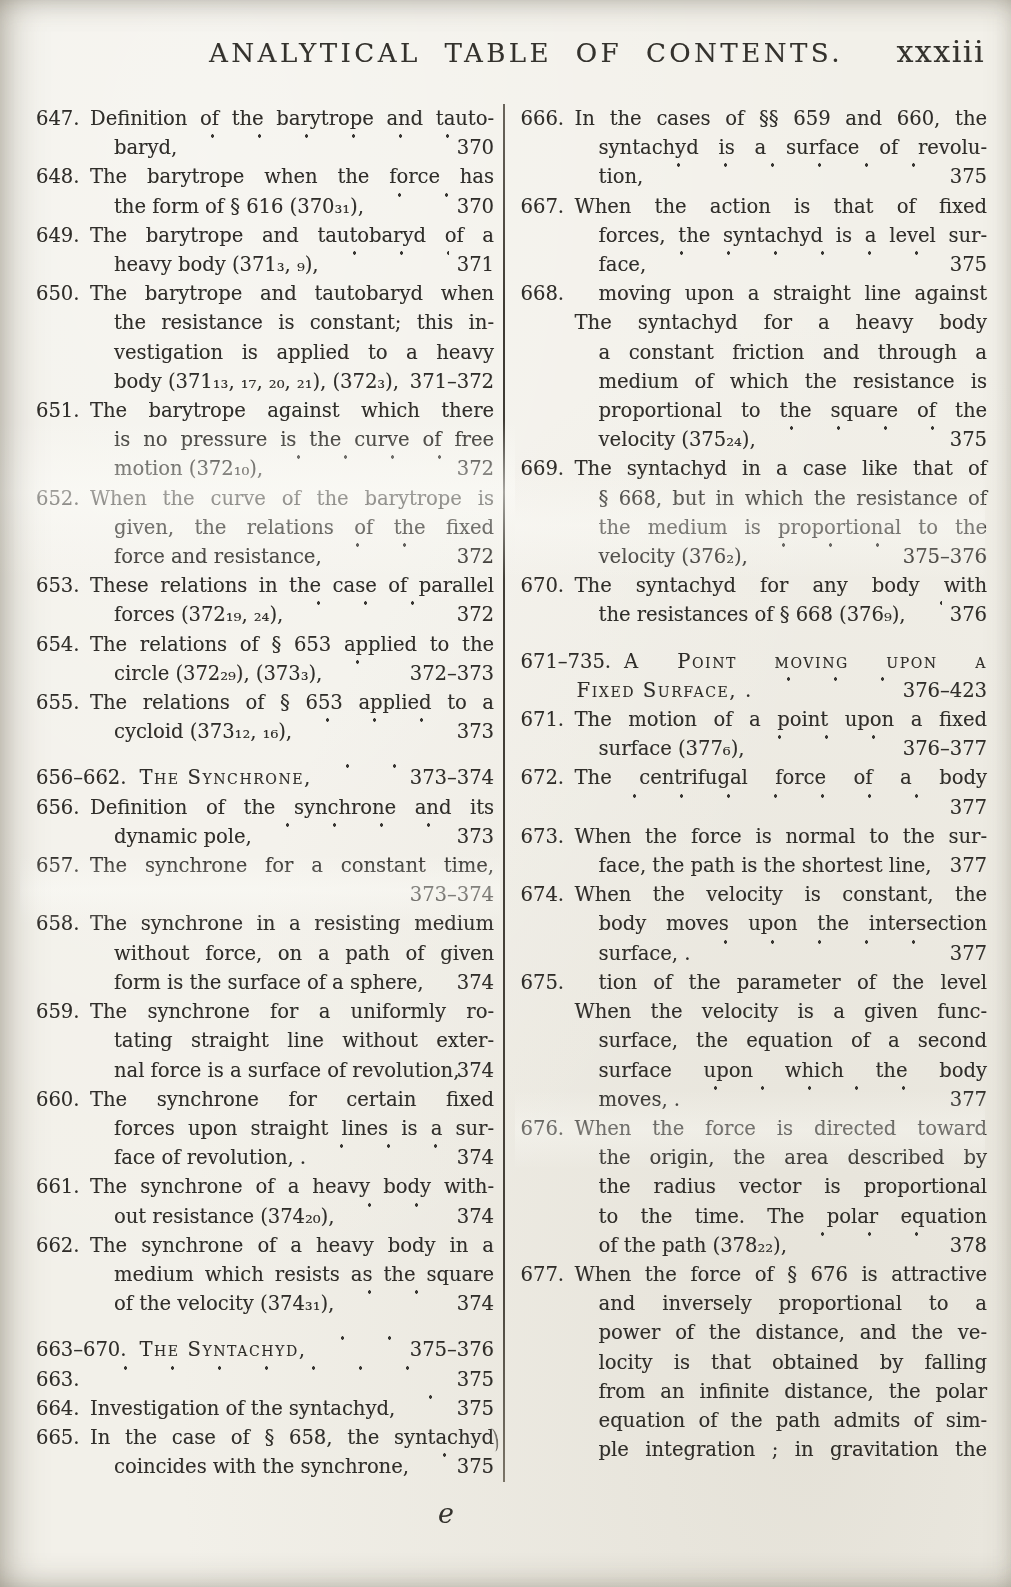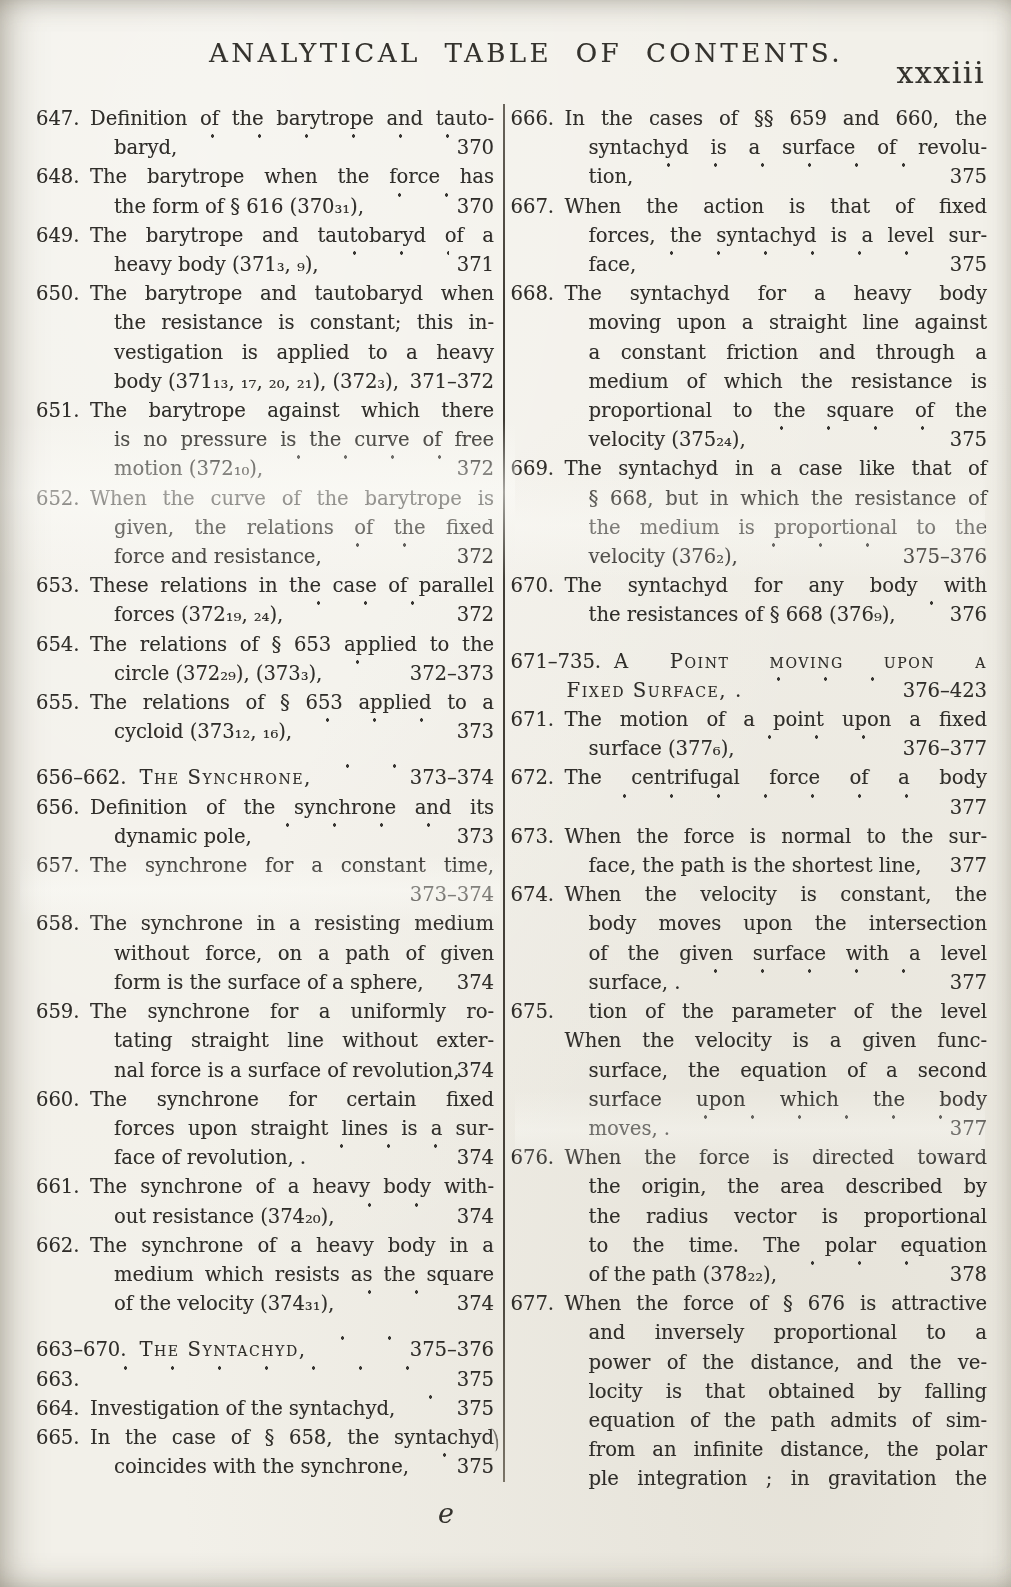--- a/index.html
+++ b/index.html
@@ -35,29 +35,28 @@
 
   .hdr-title{
     position:absolute;top:38px;left:196px;width:660px;text-align:center;
     font-size:26px;letter-spacing:3.5px;word-spacing:12px;
     color:#34322d;text-shadow:0.3px 0.3px 0.4px rgba(40,38,32,0.35);
   }
   .hdr-folio{
     position:absolute;top:34px;right:26px;
     font-size:30px;letter-spacing:1.5px;color:#34322d;
     text-shadow:0.3px 0.3px 0.4px rgba(40,38,32,0.35);
-    margin-top:21px;
   }
 
   .columns{position:absolute;top:104px;left:36px;right:24px;display:flex;}
   .col{min-width:0;}
   .col-left{width:458px;flex:none;}
   .divider{width:1.6px;background:linear-gradient(180deg,#6a655c, #3e3b34 15%, #47433b 85%, #7a7468);
     margin-left:9px;height:1378px;flex:none;}
-  .col-right{flex:1;margin-left:6px;}
+  .col-right{flex:1;margin-left:16px;}
 
   .entry{display:flex;align-items:flex-start;}
   .entry .num{flex:none;width:54px;font-size:19.5px;line-height:29.2px;
     text-shadow:0.3px 0.3px 0.4px rgba(40,38,32,0.3);}
   .entry .body{flex:1;min-width:0;}
   .entry.section{display:block;margin-top:17px;}
   .entry.section .num{display:inline;width:auto;margin-right:13px;}
 
   .line{display:flex;align-items:baseline;font-size:19.5px;line-height:29.2px;
     text-shadow:0.3px 0.3px 0.4px rgba(40,38,32,0.3);}
@@ -345,22 +344,22 @@
             <div class="line cont">
               <span class="txt">face,</span>
               <span class="dots"></span>
               <span class="pg">375</span>
             </div>
           </div>
         </div>
         <div class="entry">
           <span class="num">668.</span>
           <div class="body">
+            <div class="line cont fill"><span class="txt">moving upon a straight line against</span></div>
             <div class="line fill"><span class="txt">The syntachyd for a heavy body</span></div>
-            <div class="line cont fill"><span class="txt">moving upon a straight line against</span></div>
             <div class="line cont fill"><span class="txt">a constant friction and through a</span></div>
             <div class="line cont fill"><span class="txt">medium of which the resistance is</span></div>
             <div class="line cont fill"><span class="txt">proportional to the square of the</span></div>
             <div class="line cont">
               <span class="txt">velocity (375₂₄),</span>
               <span class="dots"></span>
               <span class="pg">375</span>
             </div>
           </div>
         </div>
@@ -426,21 +425,20 @@
               <span class="dots"></span>
               <span class="pg">377</span>
             </div>
           </div>
         </div>
         <div class="entry">
           <span class="num">674.</span>
           <div class="body">
             <div class="line fill"><span class="txt">When the velocity is constant, the</span></div>
             <div class="line cont fill"><span class="txt">body moves upon the intersection</span></div>
-            <div class="line cont fill"><span class="txt">of the given surface with a level</span></div>
             <div class="line cont">
               <span class="txt">surface, .</span>
               <span class="dots"></span>
               <span class="pg">377</span>
             </div>
           </div>
         </div>
         <div class="entry">
           <span class="num">675.</span>
           <div class="body">
@@ -469,22 +467,22 @@
             </div>
           </div>
         </div>
         <div class="entry">
           <span class="num">677.</span>
           <div class="body">
             <div class="line fill"><span class="txt">When the force of § 676 is attractive</span></div>
             <div class="line cont fill"><span class="txt">and inversely proportional to a</span></div>
             <div class="line cont fill"><span class="txt">power of the distance, and the ve-</span></div>
             <div class="line cont fill"><span class="txt">locity is that obtained by falling</span></div>
+            <div class="line cont fill"><span class="txt">from an infinite distance, the polar</span></div>
             <div class="line cont fill"><span class="txt">equation of the path admits of sim-</span></div>
-            <div class="line cont fill"><span class="txt">from an infinite distance, the polar</span></div>
             <div class="line cont fill"><span class="txt">ple integration ; in gravitation the</span></div>
           </div>
         </div>
       </div>
   </div>
 
   <div class="sig">e</div>
   <div class="ink-mark"></div>
 
   <div class="glare g1"></div>

